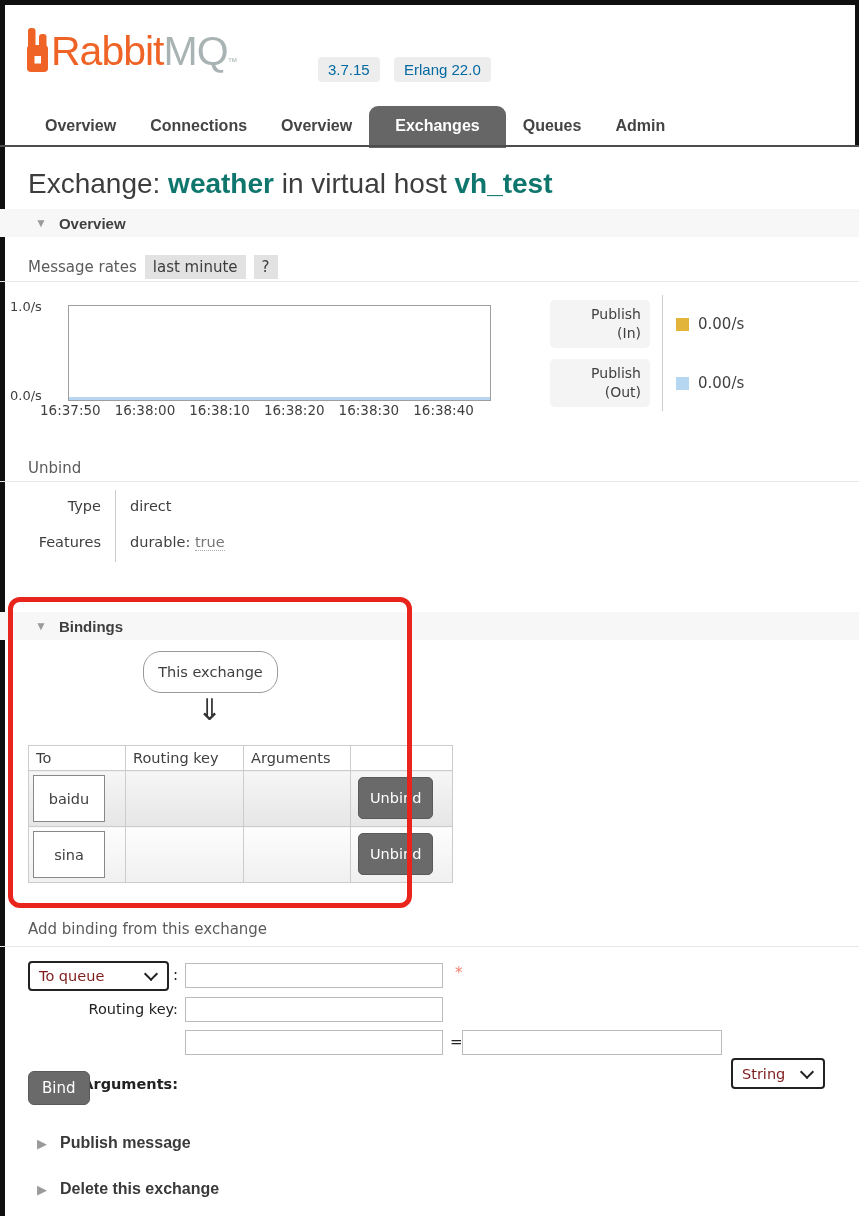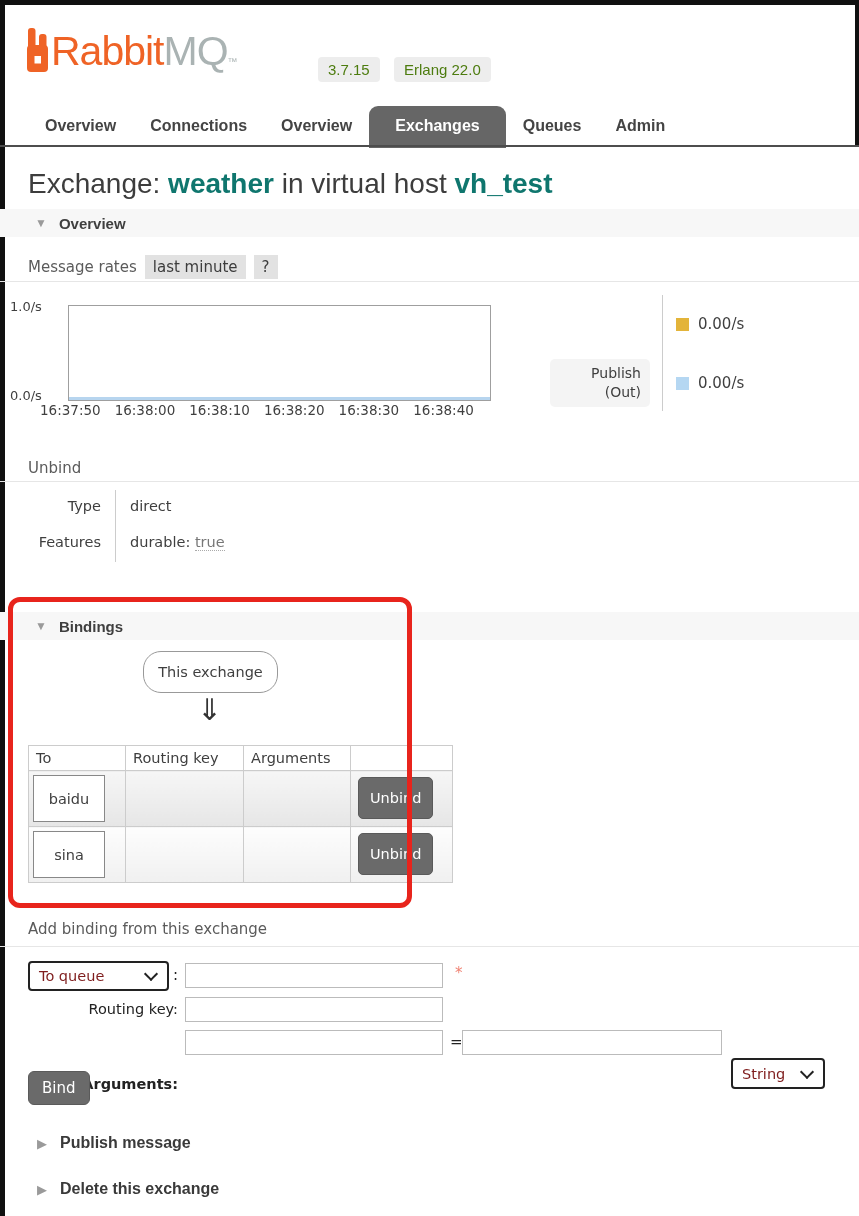--- a/index.html
+++ b/index.html
@@ -11,21 +11,21 @@
   .frame-top{left:0;top:0;width:859px;height:5px;background:#101010;}
   .frame-left{left:0;top:0;width:5px;height:1216px;background:#101010;}
   .frame-right{right:0;top:0;width:4px;height:147px;background:#101010;}
 
   
   .logo{left:27px;top:28px;display:flex;align-items:flex-start;}
   .logo-text{font-family:"Liberation Sans",sans-serif;font-size:41px;line-height:46px;letter-spacing:-1px;margin-left:3px;}
   .logo-rabbit{color:#ef6326;}
   .logo-mq{color:#aab3b3;}
   .logo-tm{color:#aab3b3;font-size:10px;vertical-align:baseline;}
-  .badge{top:57px;background:#ededed;border-radius:4px;padding:4px 10px;font-size:15px;color:#4d7c0f;font-family:"Liberation Sans",sans-serif;}
+  .badge{top:57px;background:#ededed;border-radius:4px;padding:4px 10px;font-size:15px;color:#0369a1;font-family:"Liberation Sans",sans-serif;}
   .badge-version{left:318px;}
   .badge-erlang{left:394px;}
 
   
   .nav{left:28px;top:106px;display:flex;align-items:flex-end;font-family:"Liberation Sans",sans-serif;font-weight:bold;font-size:16px;}
   .tab{padding:11px 17px 13px 17px;color:#444;cursor:pointer;}
   .tab.active{background:#666;color:#fff;border-radius:9px 9px 0 0;padding:11px 26px 13px 26px;}
   .nav-underline{left:0;top:145px;width:859px;height:2px;background:#4d4d4d;}
 
   
@@ -152,20 +152,23 @@
   <div class="abs ylab" style="left:10px;top:388px;">0.0/s</div>
   <div class="abs xticks">
     <span>16:37:50</span>
     <span>16:38:00</span>
     <span>16:38:10</span>
     <span>16:38:20</span>
     <span>16:38:30</span>
     <span>16:38:40</span>
   </div>
 
+  <div class="abs legend-box" style="top:300px;">
+    <div class="inner">Publish (In)</div>
+  </div>
   <div class="abs legend-box" style="top:359px;">
     <div class="inner">Publish (Out)</div>
   </div>
   <div class="abs legend-divider"></div>
   <div class="abs rate-row" style="top:315px;">
     <span class="swatch swatch-in"></span>
     <span>0.00/s</span>
   </div>
   <div class="abs rate-row" style="top:374px;">
     <span class="swatch swatch-out"></span>

